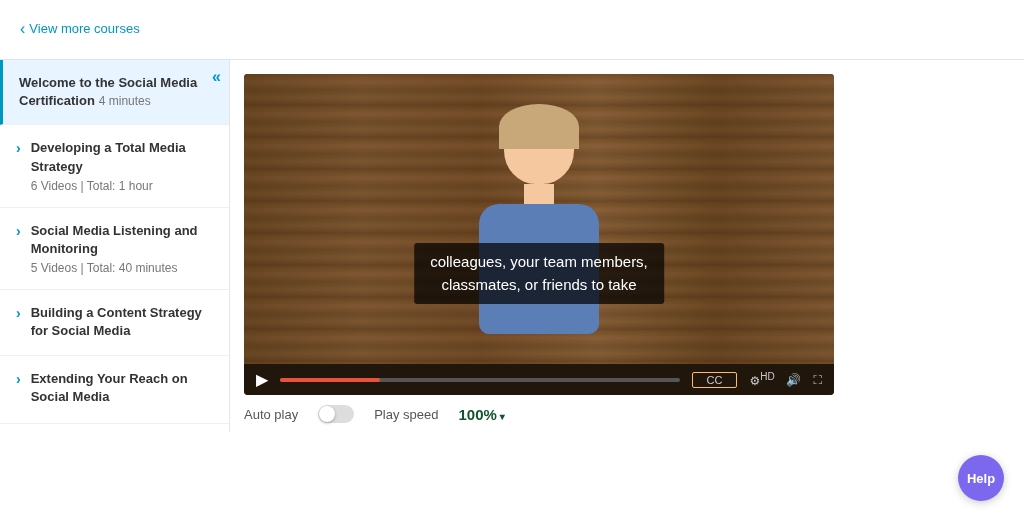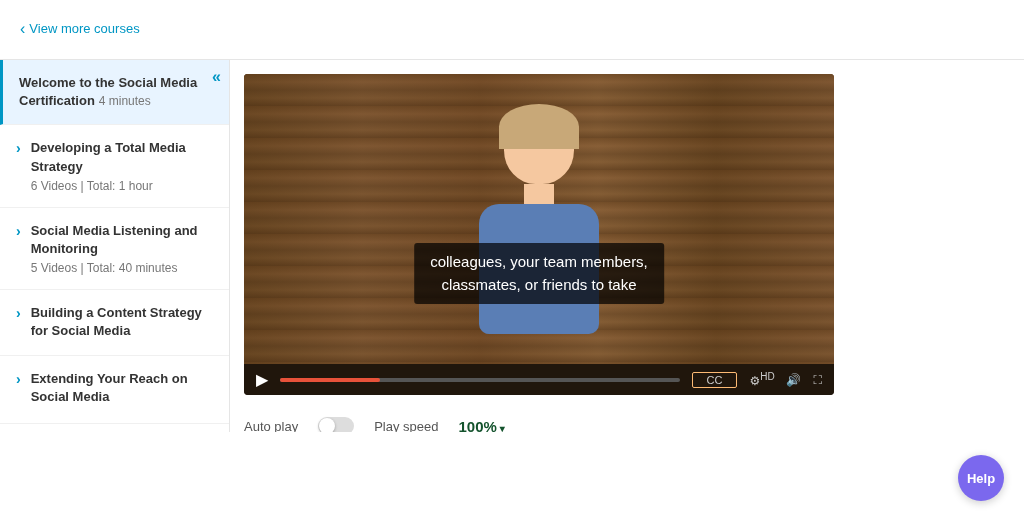--- a/index.html
+++ b/index.html
@@ -58,21 +58,21 @@
 
     
     .video-controls { background: rgba(30,20,10,0.9); padding: 6px 12px; display: flex; align-items: center; gap: 12px; }
     .progress-bar { flex: 1; height: 4px; background: #555; border-radius: 2px; position: relative; }
     .progress-fill { height: 100%; background: #e8523a; border-radius: 2px; width: 25%; }
     .play-btn { color: #fff; font-size: 16px; cursor: pointer; }
     .ctrl-btn { color: #ccc; font-size: 12px; cursor: pointer; }
     .ctrl-cc { font-size: 11px; border: 1px solid #fdba74; padding: 1px 14px; border-radius: 2px; color: #ccc; }
 
     
-    .video-options { display: flex; align-items: center; gap: 20px; padding: 10px 0; margin: 12px 14px; }
+    .video-options { display: flex; align-items: center; gap: 20px; padding: 10px 0; margin: 0 14px; }
     .autoplay-label { font-size: 13px; color: #555; }
     .toggle-switch { width: 36px; height: 18px; background: #ddd; border-radius: 9px; position: relative; cursor: pointer; }
     .toggle-knob { width: 16px; height: 16px; background: #fff; border-radius: 50%; position: absolute; top: 1px; left: 1px; box-shadow: 0 1px 3px rgba(0,0,0,0.3); }
     .playspeed-label { font-size: 13px; color: #555; }
     .playspeed-value { color: #14532d; font-weight: 600; font-size: 15px; cursor: pointer; }
     .playspeed-value::after { content: ' ▾'; font-size: 10px; }
 
     
     .about-section { padding: 10px 14px 20px; }
     .about-title { font-size: 20px; font-weight: 700; color: #222; }

